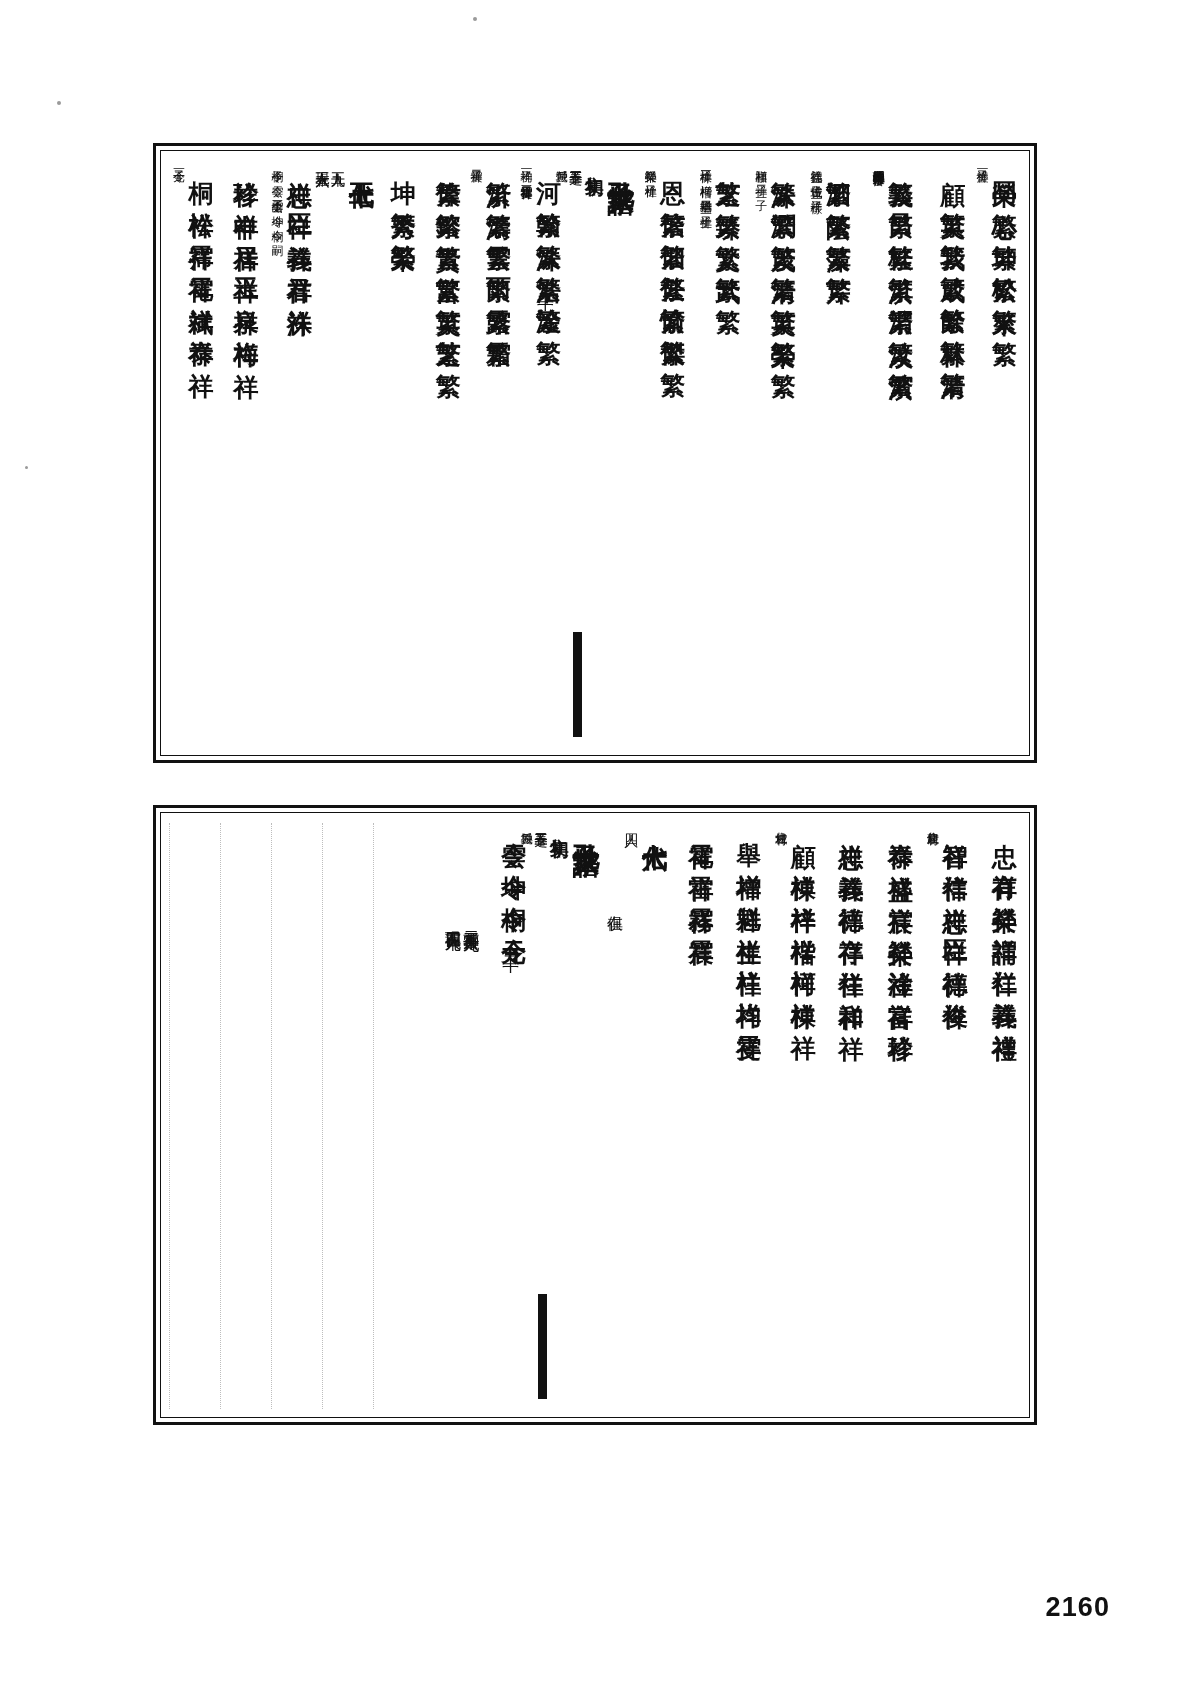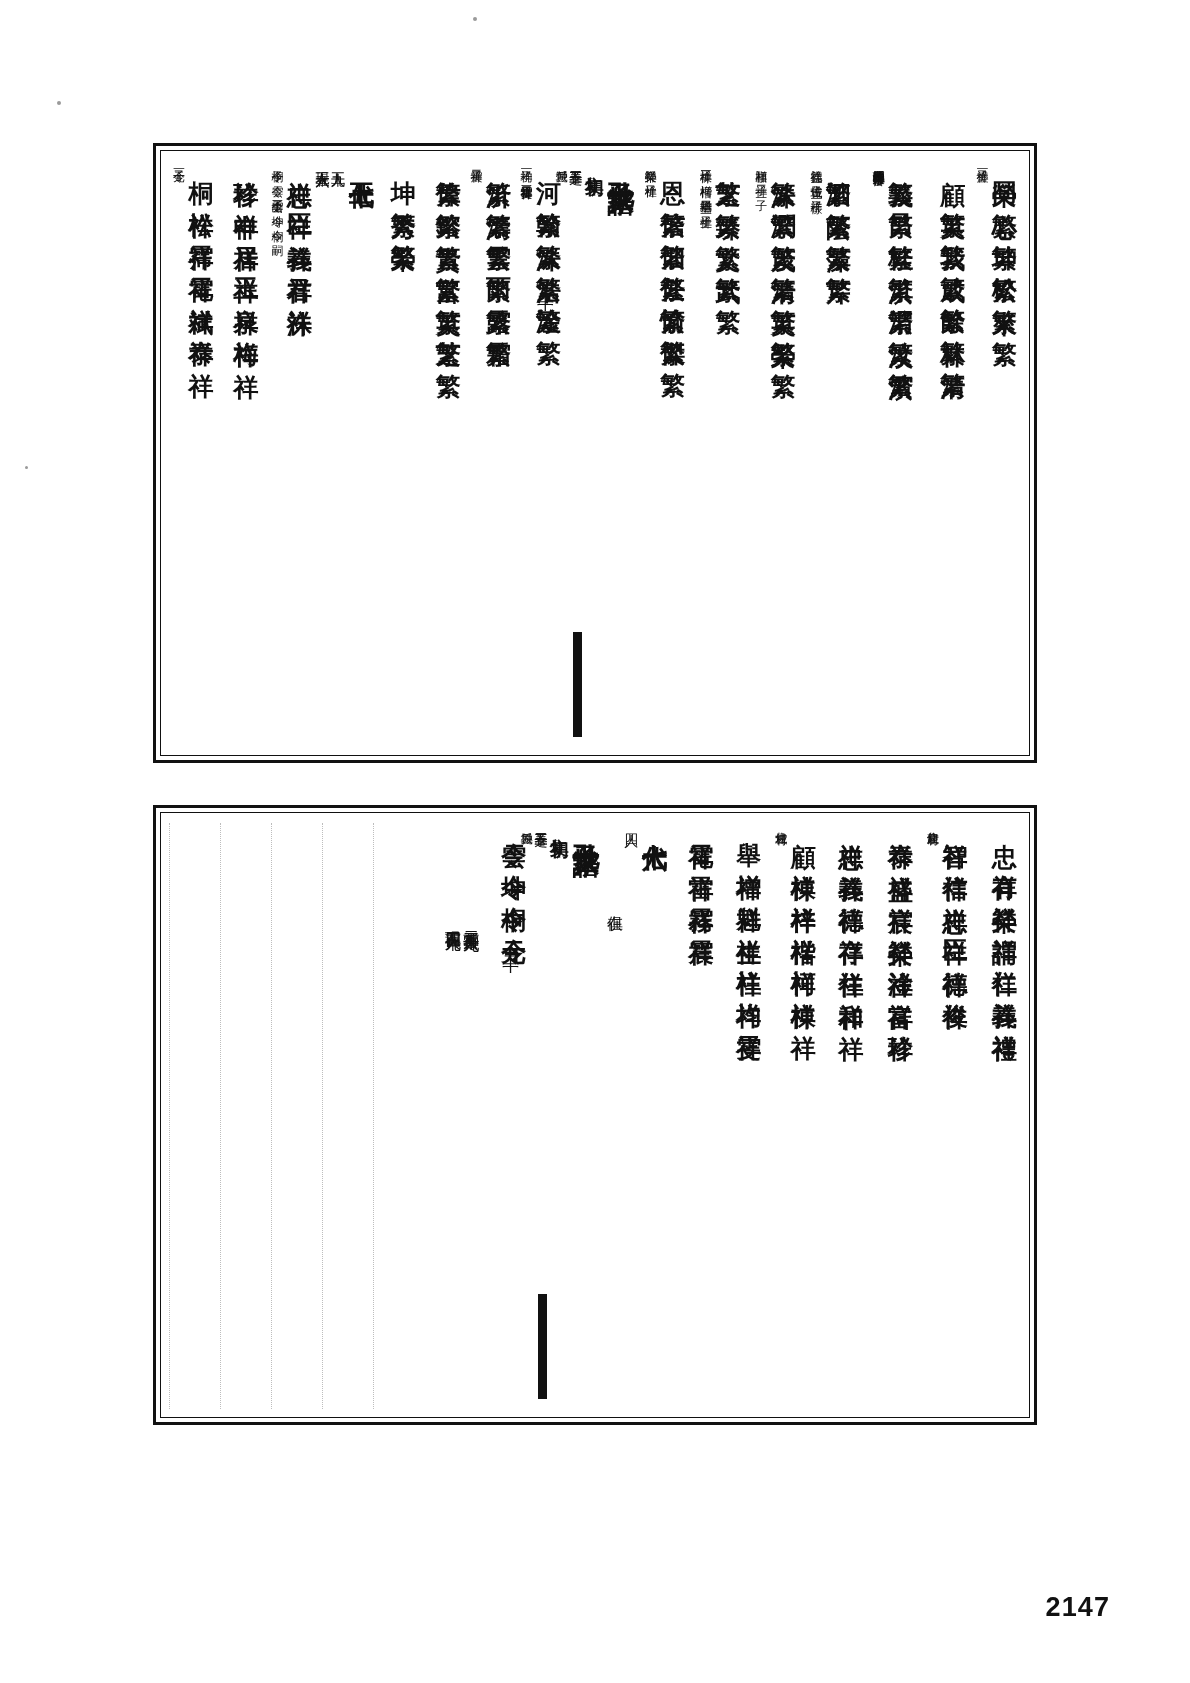--- a/index.html
+++ b/index.html
@@ -282,15 +282,15 @@
             <div class="col-rule"></div>
           </div>
         <div class="col" style="width:62px;">
             <div class="col-rule"></div>
           </div>
 
       </div>
     </div>
   </div>
 
-  <div class="pageno">2147</div>
+  <div class="pageno">2160</div>
 
 </div>
 
 </body></html>

